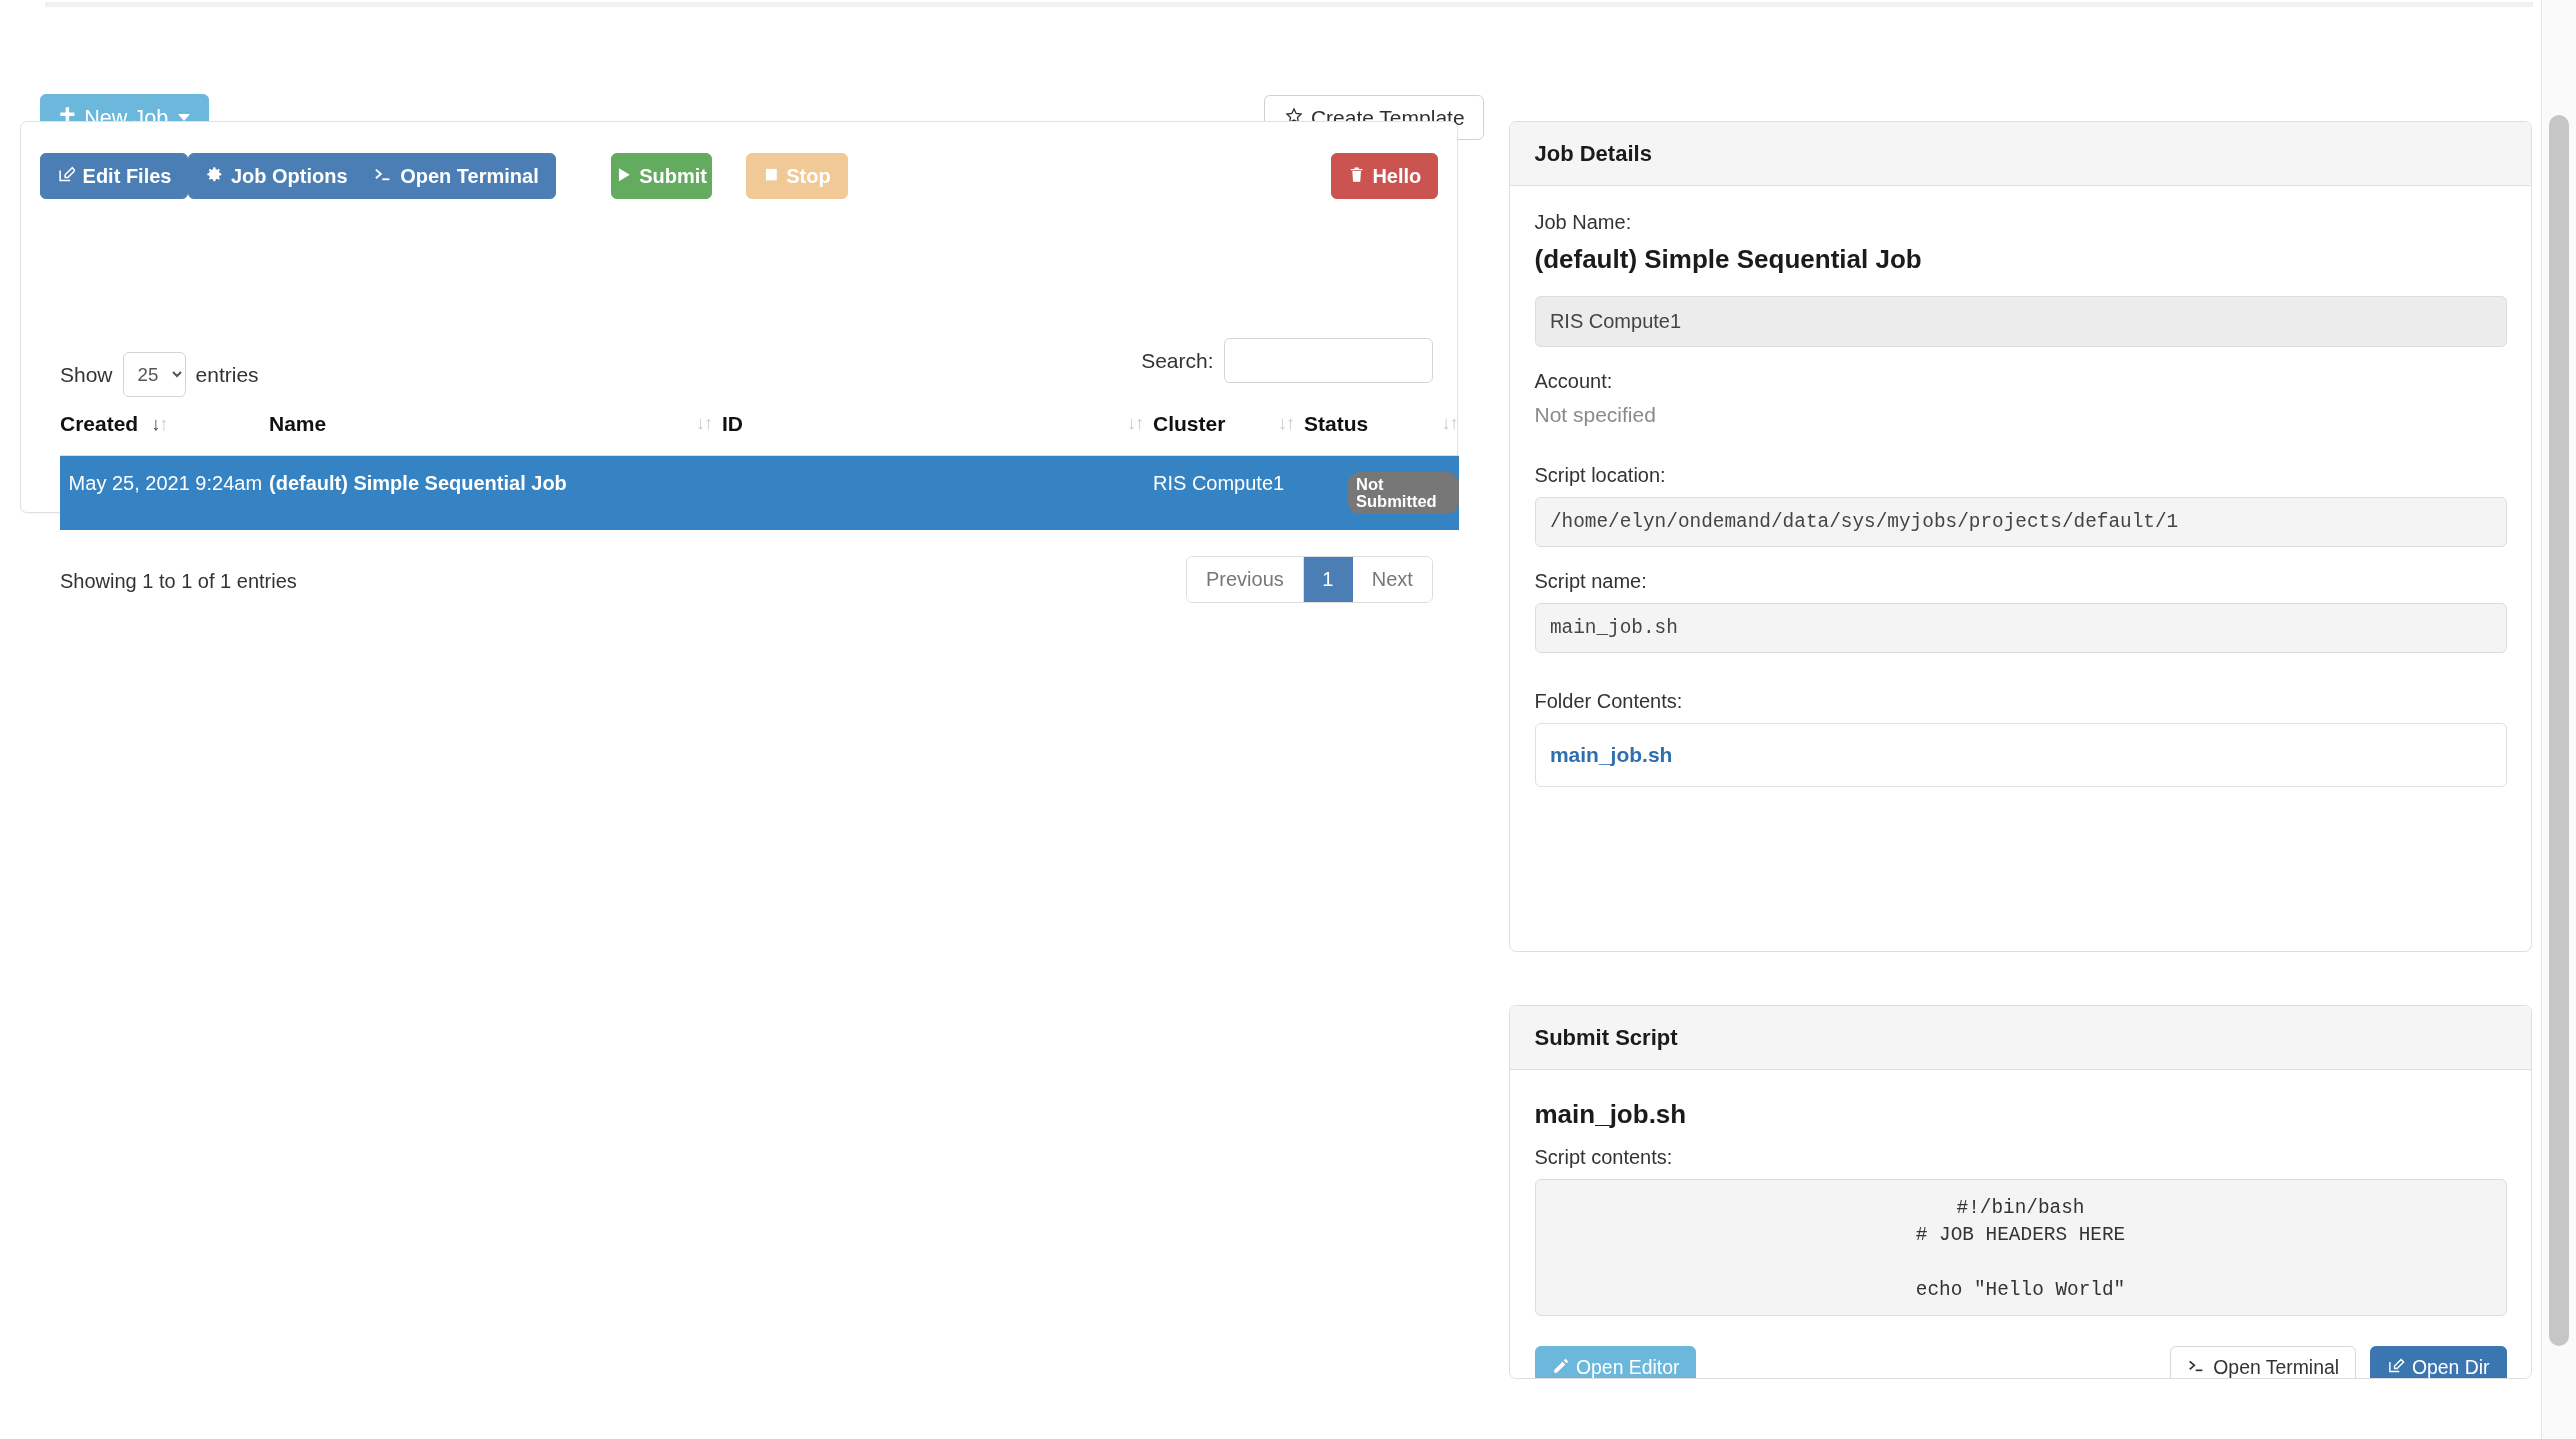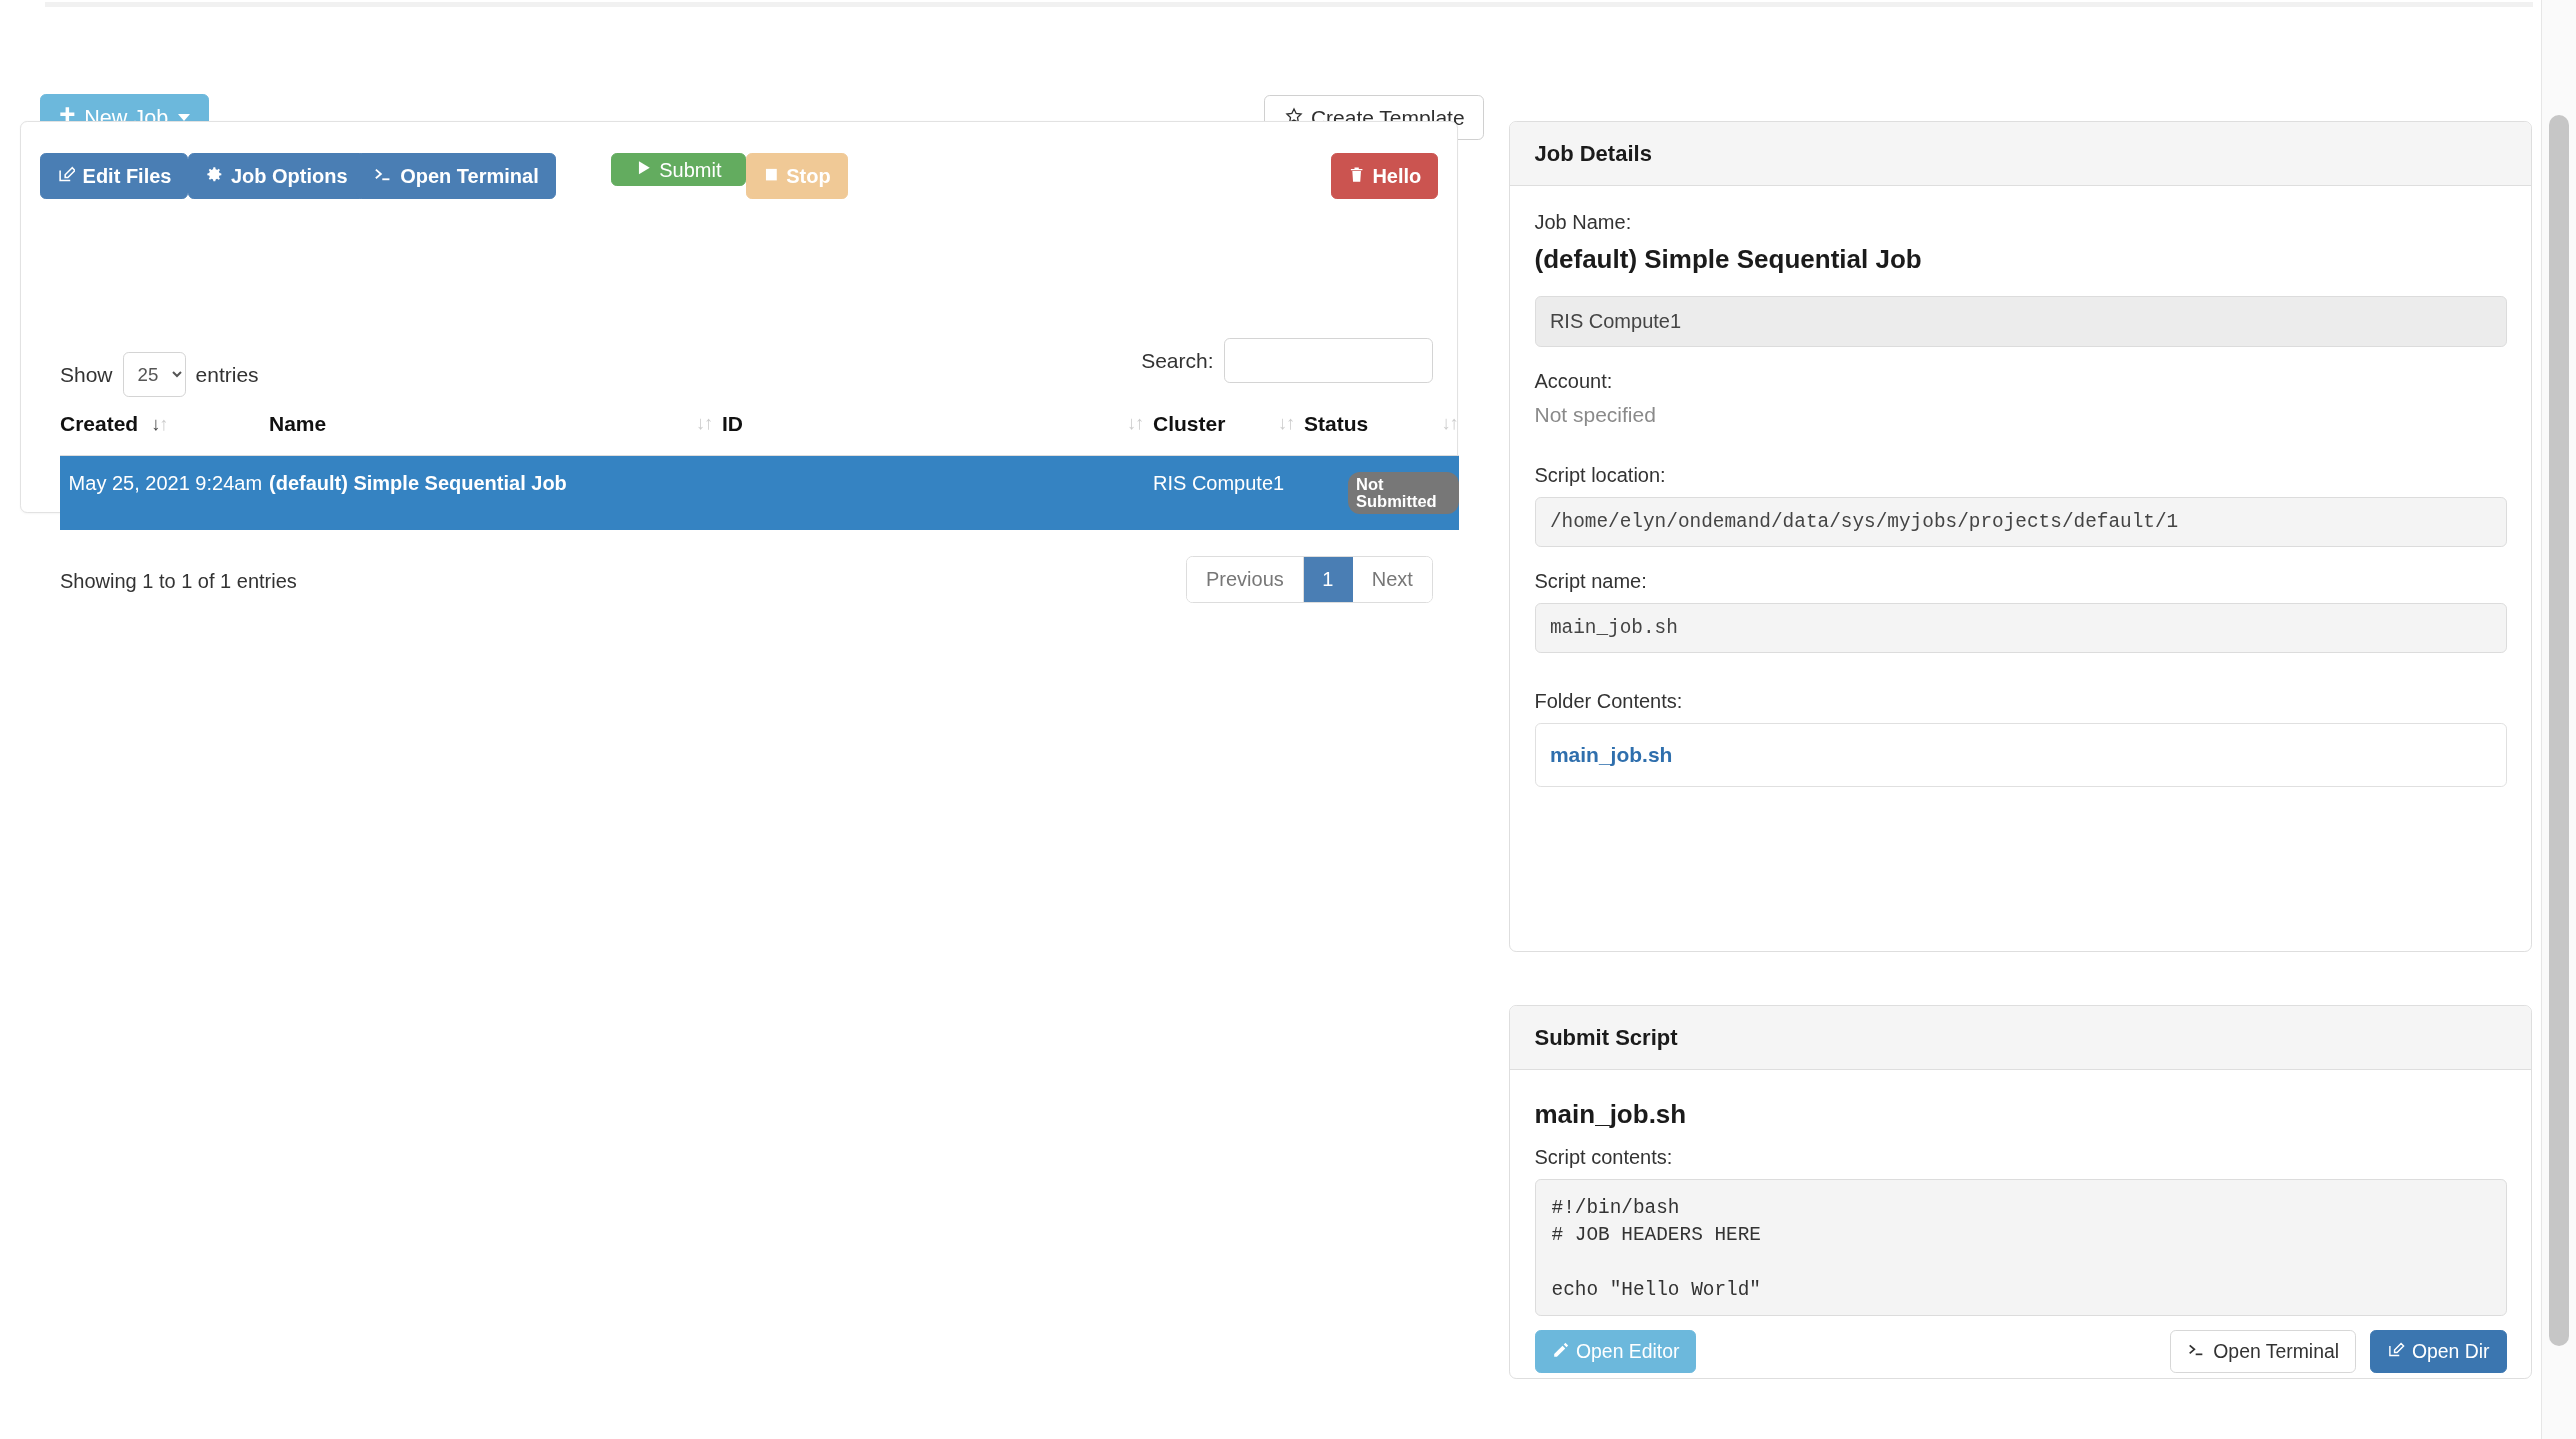--- a/index.html
+++ b/index.html
@@ -114,23 +114,23 @@
     font-size: 20px;
     font-weight: bold;
   }
   .btn-edit-files  { left: 18.7px;  }
   .btn-job-options { left: 167px; }
   .btn-open-term   { left: 335px; }
 
   .btn-submit {
     position: absolute;
     left: 590px; top: 31px;
-    height: 33px; padding: 0 24px;
+    height: 46px; padding: 0 4px;
     background: #63ac5f; border-color: #63ac5f;
-    color: #ffffff; font-size: 20px; font-weight: normal;
+    color: #ffffff; font-size: 20px; font-weight: bold;
   }
   .btn-stop {
     position: absolute;
     left: 725px; top: 31px;
     height: 46px; padding: 0 16px;
     background: #f0c996; border-color: #f0c996;
     color: #ffffff; font-size: 20px; font-weight: bold;
   }
   .btn-delete {
     position: absolute;
@@ -339,21 +339,22 @@
     border-radius: 5.8px;
     background: #f4f4f4;
     font-family: "Liberation Mono", monospace;
     font-size: 19.4px;
     color: #333;
     line-height: 1.42;
     padding: 14.4px 16px;
     white-space: pre;
     height: 137px;
     overflow: hidden;
-    margin-bottom: 14px;
+    margin-bottom: 30px;
+    text-align: center;
   }
   .script-actions {
     display: flex;
     align-items: center;
     justify-content: space-between;
   }
   .btn-open-editor {
     height: 43px; padding: 0 16px;
     background: #6cb8dc; border-color: #6cb8dc;
     color: #ffffff; font-size: 19.4px;

